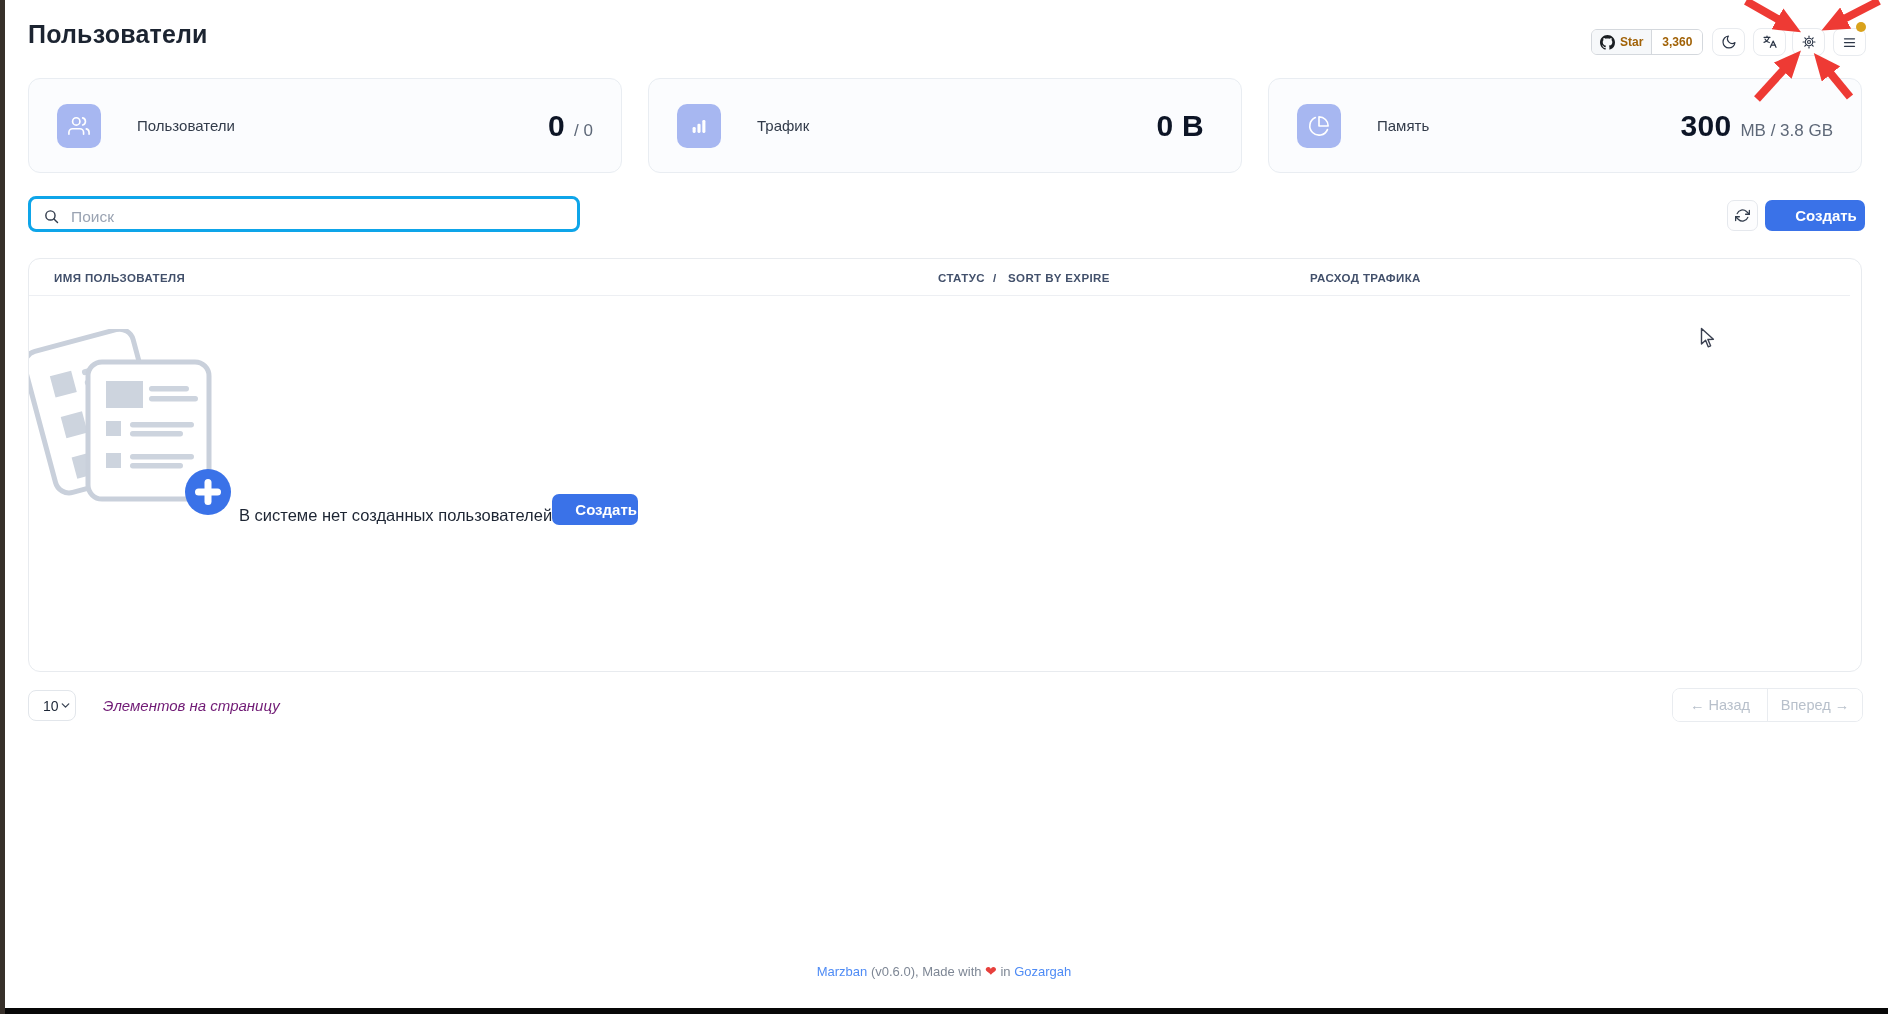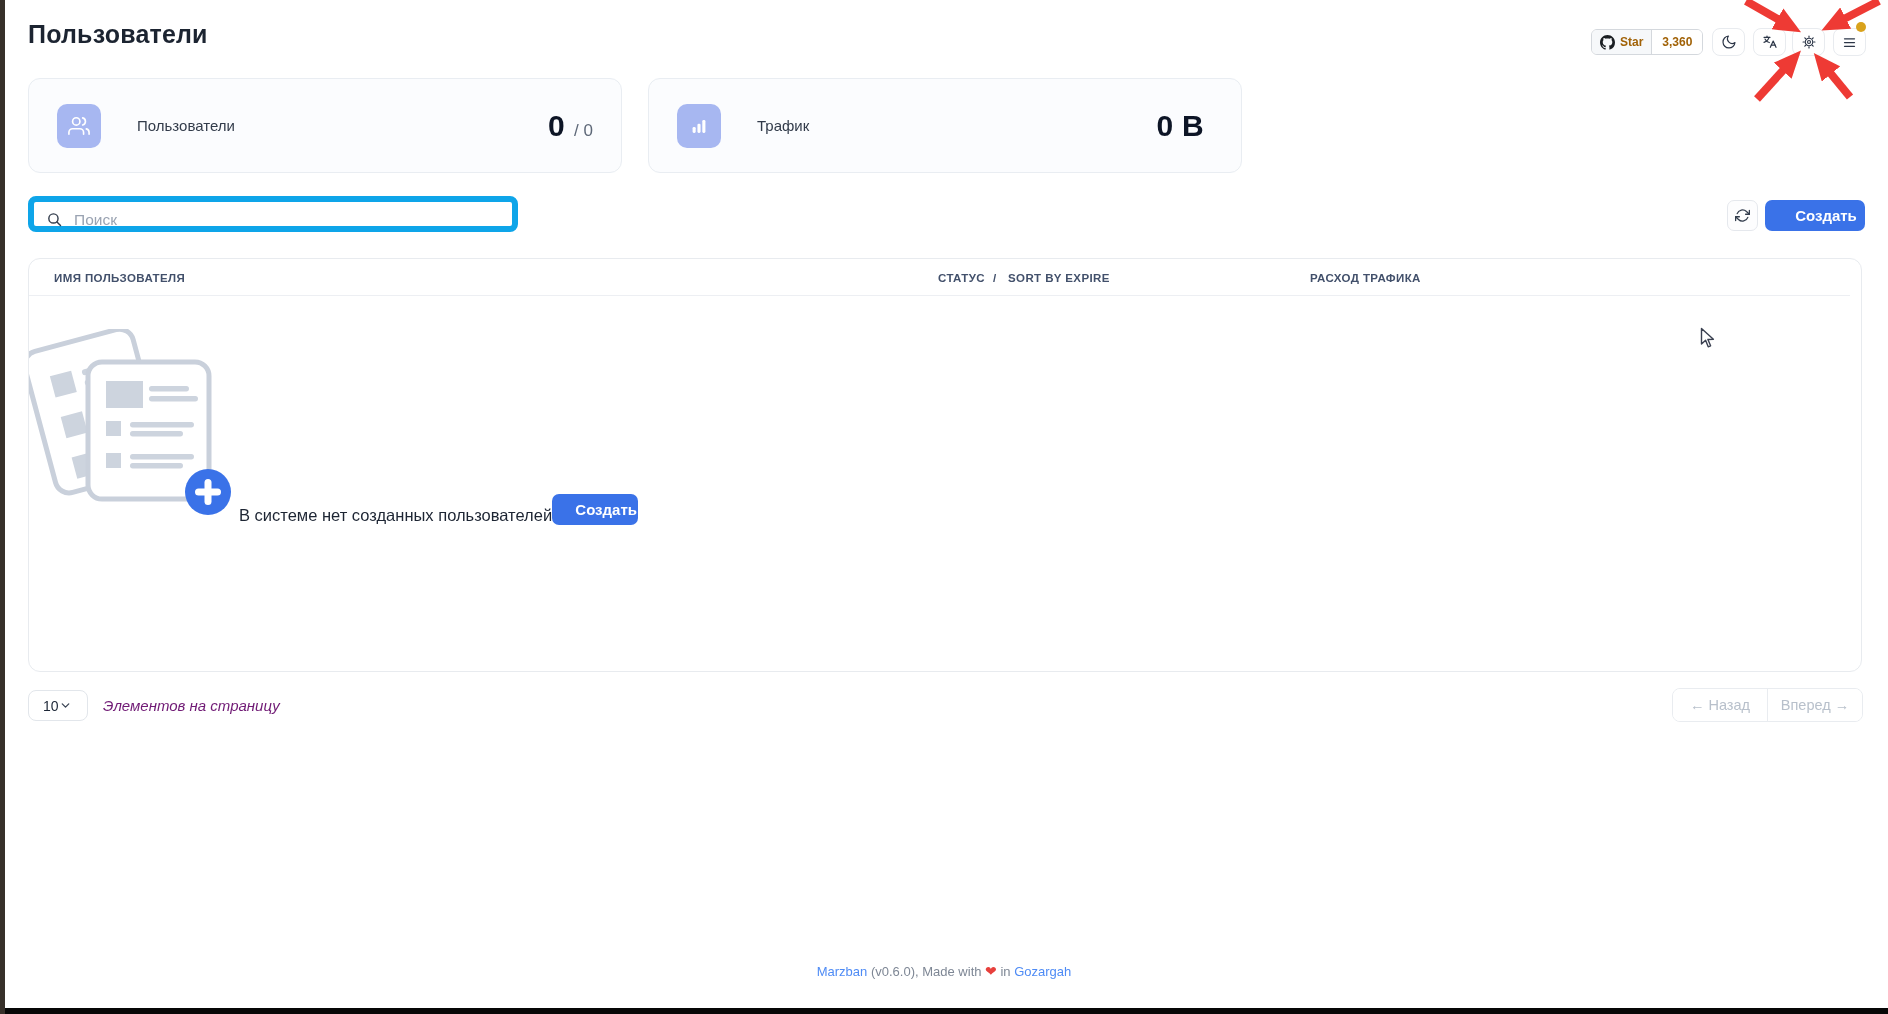--- a/index.html
+++ b/index.html
@@ -24,21 +24,21 @@
   .cards{position:absolute;left:28px;top:78px;width:1834px;display:grid;grid-template-columns:1fr 1fr 1fr;gap:26px;}
   .card{height:95px;background:#fbfcfe;border:1px solid #e9edf2;border-radius:12px;
     display:flex;align-items:center;padding:0 28px;box-sizing:border-box;}
   .tile{width:44px;height:44px;border-radius:10px;background:#a7b7f1;display:flex;align-items:center;justify-content:center;flex:0 0 auto;}
   .card-label{margin-left:36px;font-size:15px;color:#323b4a;}
   .card-value{margin-left:auto;display:flex;align-items:baseline;gap:9px;}
   .big-num{font-size:30px;font-weight:700;color:#0d1526;letter-spacing:.3px;}
   .num-suffix{font-size:17px;color:#5e6878;}
 
   
-  .search-box{position:absolute;left:28px;top:196px;width:490px;height:36px;border:6px solid #0ea5e9;
+  .search-box{position:absolute;left:28px;top:196px;width:552px;height:36px;border:3px solid #0ea5e9;
     border-radius:8px;box-sizing:border-box;background:#fff;padding-left:48px;}
   .search-box svg{position:absolute;left:12px;top:9px;}
   .search-box input{position:absolute;left:38px;top:1px;height:32px;width:440px;border:none;outline:none;
     font-size:15.5px;color:#1d2533;background:transparent;font-family:"Liberation Sans",sans-serif;}
   .search-box input::placeholder{color:#9aa3b2;}
   .refresh-btn{position:absolute;left:1727px;top:200px;width:31px;height:31px;border:1px solid #e5e8ed;
     border-radius:7px;background:#fdfdfe;display:flex;align-items:center;justify-content:center;cursor:pointer;padding:0;}
   .btn-primary{background:#3a72e8;color:#fff;font-weight:700;font-size:15px;border:none;border-radius:7px;
     display:flex;align-items:center;justify-content:center;cursor:pointer;font-family:"Liberation Sans",sans-serif;padding-left:28px;}
   .create-btn{position:absolute;left:1765px;top:200px;width:100px;height:31px;}
@@ -47,21 +47,21 @@
   .table-card{position:absolute;left:28px;top:258px;width:1834px;height:414px;background:#fff;
     border:1px solid #e8ebef;border-radius:12px;box-sizing:border-box;}
   .thead{position:absolute;left:0;right:11px;top:0;height:36px;border-bottom:1px solid #edeff3;}
   .th{position:absolute;top:13px;font-size:11.5px;font-weight:700;letter-spacing:.4px;color:#42506b;cursor:pointer;white-space:nowrap;}
   .th-sep{cursor:default;}
   .empty{position:absolute;left:0;right:0;top:70px;display:flex;align-items:flex-end;}
   .empty-msg{margin-top:26px;font-size:16.5px;color:#1d2533;}
   .empty-create{margin-top:24px;width:86px;height:31px;}
 
   
-  .page-size{position:absolute;left:28px;top:690px;width:60px;height:31px;border:1px solid #e2e6eb;border-radius:8px;
+  .page-size{position:absolute;left:28px;top:690px;width:48px;height:31px;border:1px solid #e2e6eb;border-radius:8px;
     background:#fff;display:flex;align-items:center;box-sizing:border-box;cursor:pointer;}
   .page-size .val{margin-left:14px;font-size:14px;color:#1c2636;}
   .page-size svg{margin-left:auto;margin-right:8px;}
   .per-page-label{position:absolute;left:103px;top:697px;font-size:15px;color:#701a75;font-style:italic;}
   .pager{position:absolute;left:1672px;top:688px;width:191px;height:34px;border:1px solid #e9ecf0;border-radius:8px;
     display:flex;box-sizing:border-box;background:#fff;overflow:hidden;}
   .pager button{flex:1;border:none;background:#fff;color:#b8c0cb;font-size:14.5px;cursor:pointer;
     font-family:"Liberation Sans",sans-serif;padding:0;}
   .pager .sep{width:1px;background:#e9ecf0;}
 
@@ -165,20 +165,33 @@
         <svg width="22" height="22" viewBox="0 0 24 24" fill="#ffffff">
             <rect x="5" y="13" width="3.4" height="6.5" rx="1.4"></rect>
             <rect x="10.3" y="9.5" width="3.4" height="10" rx="1.4"></rect>
             <rect x="15.6" y="5.5" width="3.4" height="14" rx="1.4"></rect>
           </svg>
       </span>
       <span class="card-label">Трафик</span>
       <span class="card-value">
         <span class="big-num">0 B</span>
         <span class="num-suffix"></span>
+      </span>
+    </div>
+    <div class="card">
+      <span class="tile">
+        <svg width="22" height="22" viewBox="0 0 24 24" fill="none" stroke="#ffffff" stroke-width="1.8" stroke-linecap="round" stroke-linejoin="round">
+            <path d="M21.21 15.89A10 10 0 1 1 8 2.83"></path>
+            <path d="M22 12A10 10 0 0 0 12 2v10z"></path>
+          </svg>
+      </span>
+      <span class="card-label">Память</span>
+      <span class="card-value">
+        <span class="big-num">300</span>
+        <span class="num-suffix">MB / 3.8 GB</span>
       </span>
     </div>
   </div>
 
   <div class="search-box">
     <span style="display:contents;">
       <svg width="17" height="17" viewBox="0 0 24 24" fill="none" stroke="#323c4c" stroke-width="2" stroke-linecap="round">
           <circle cx="10.5" cy="10.5" r="6.5"></circle>
           <path d="M15.5 15.5L20.5 20.5"></path>
         </svg>

